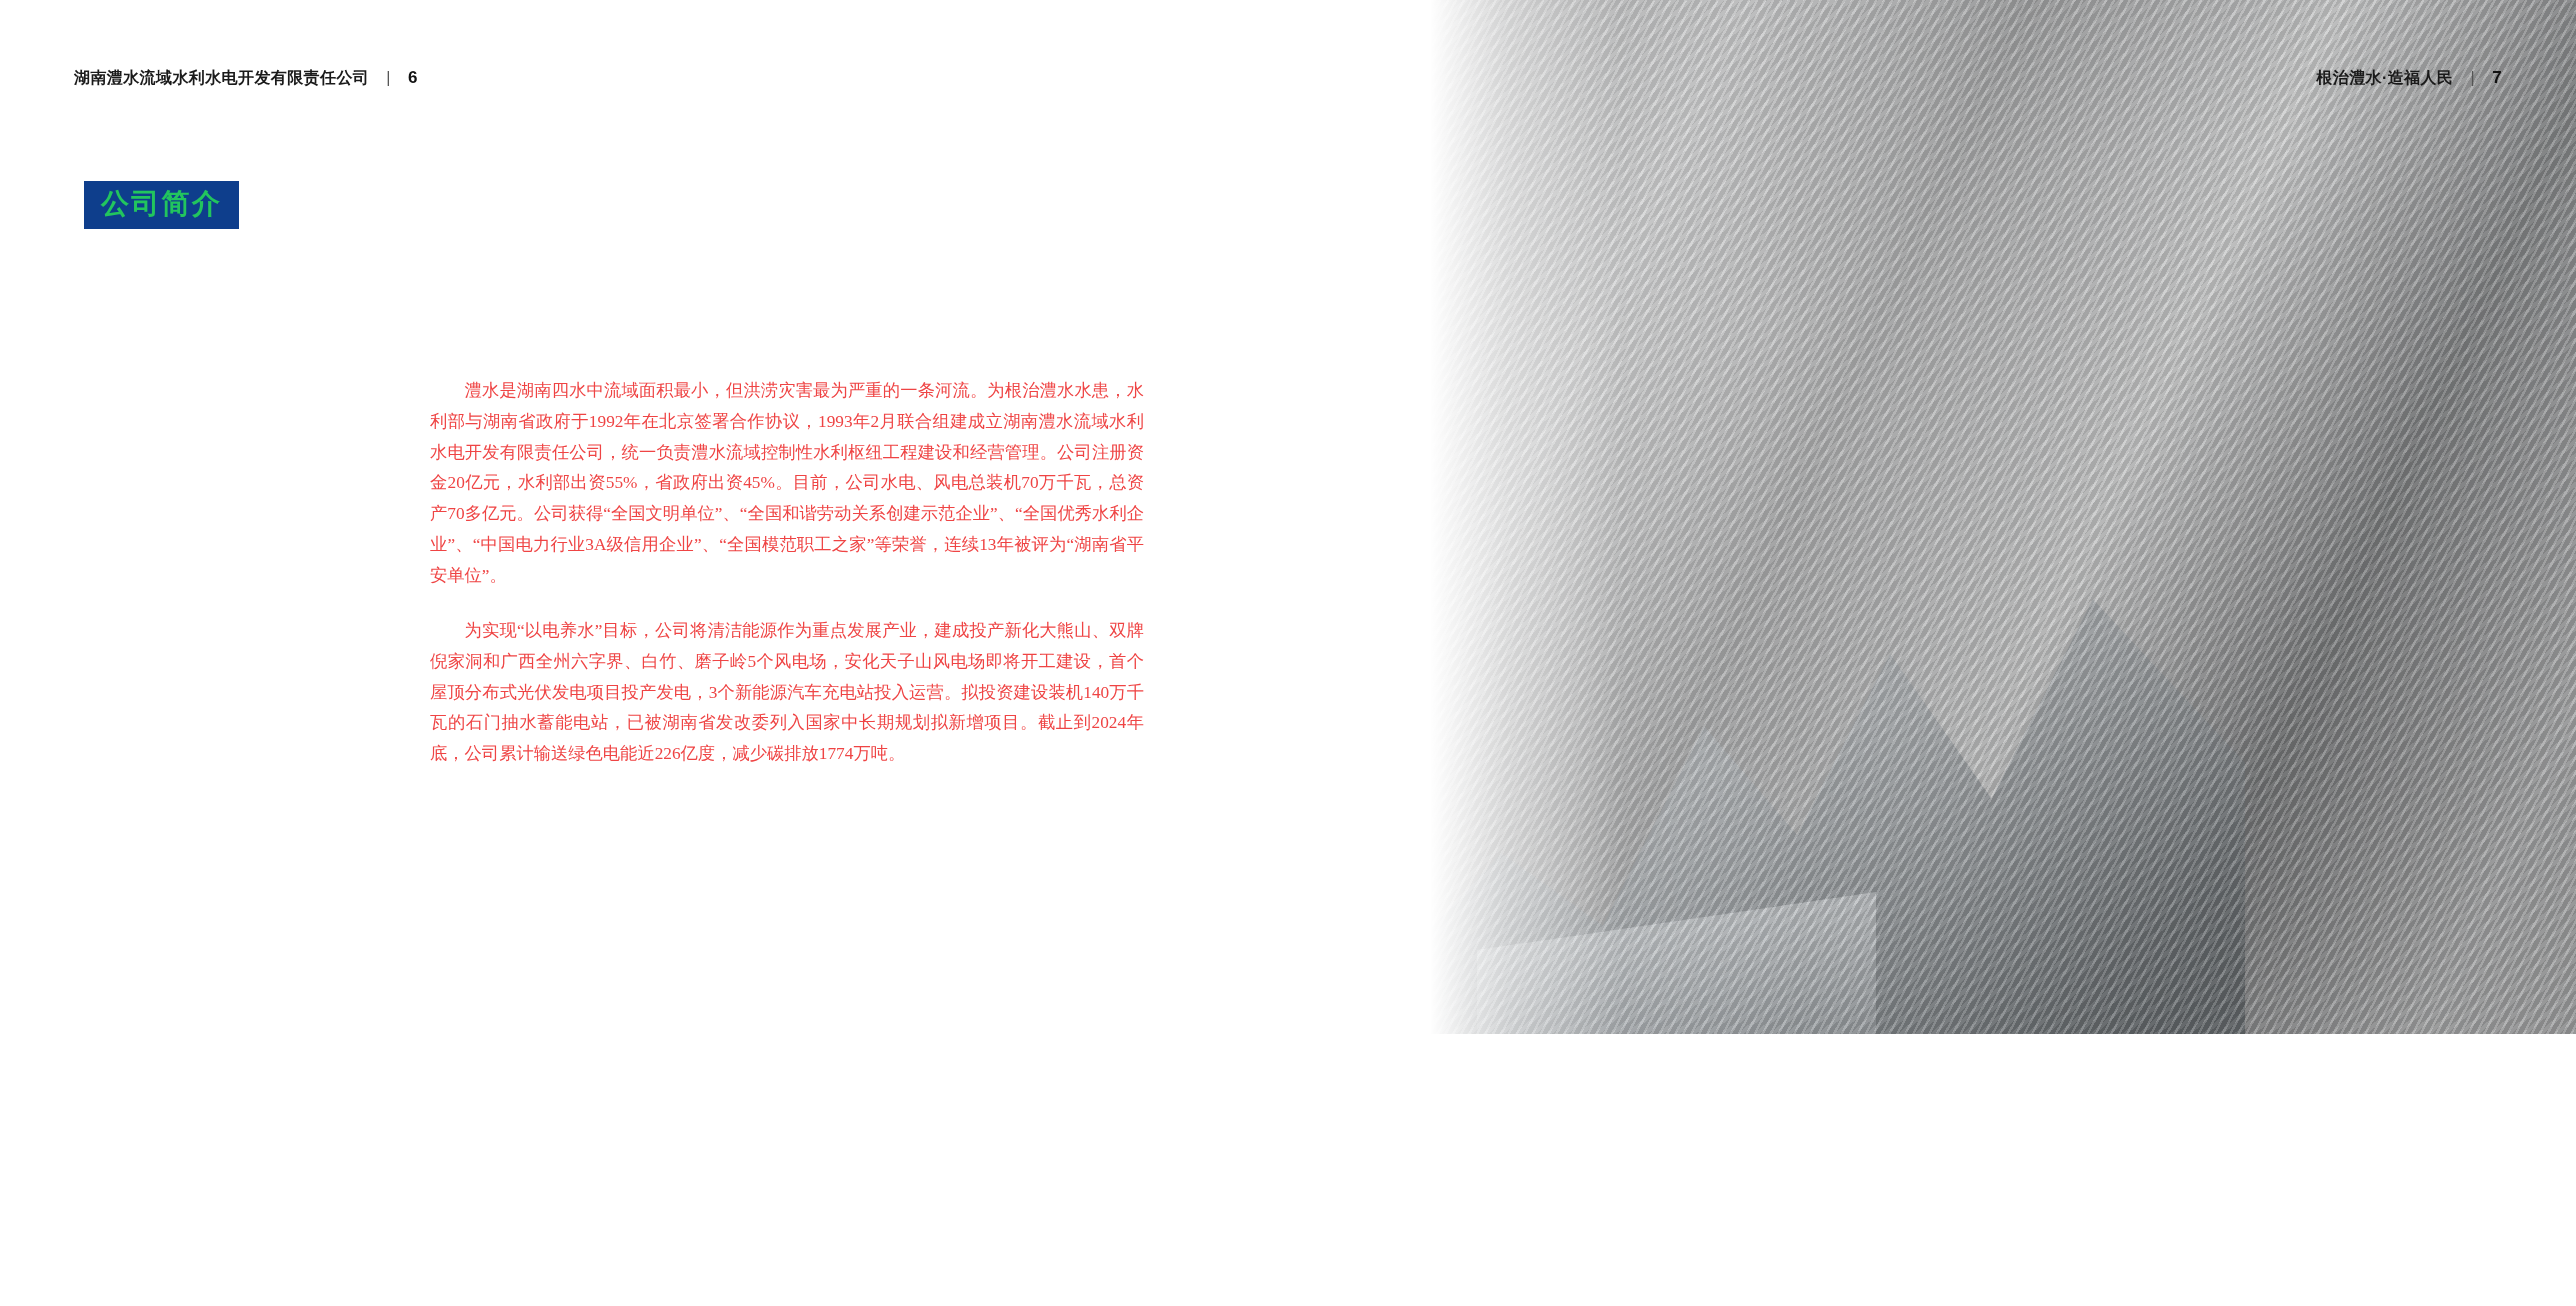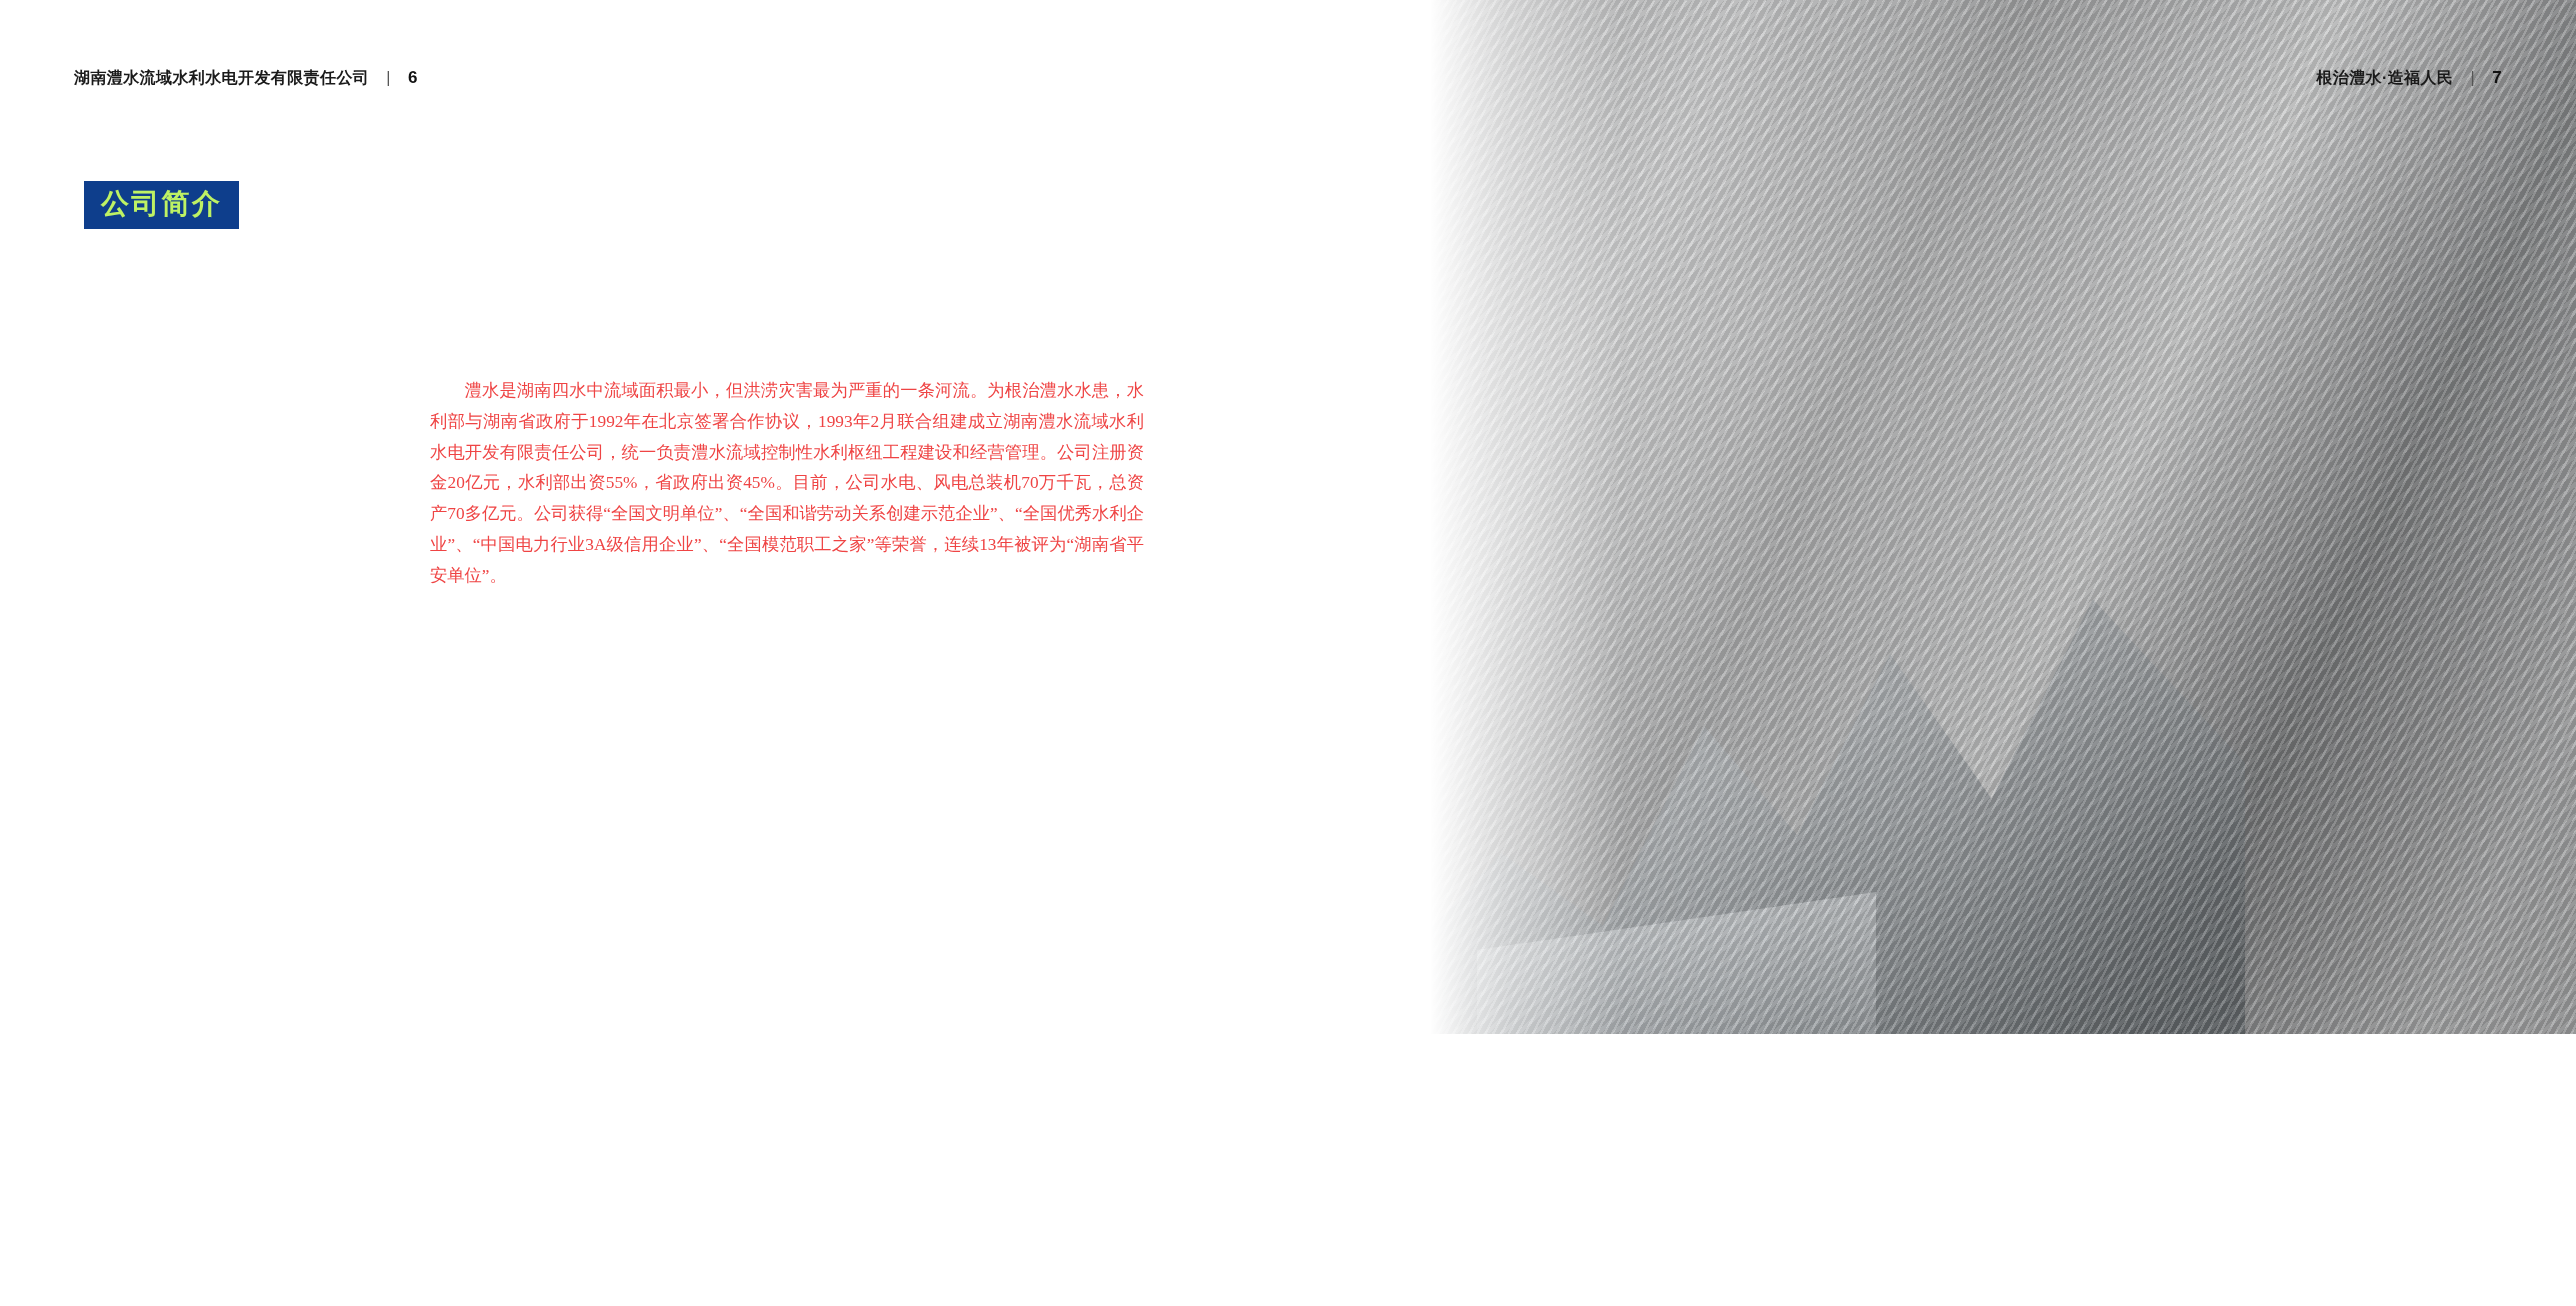--- a/index.html
+++ b/index.html
@@ -52,21 +52,21 @@
     font-weight: bold;
     font-size: 17px;
     color: #111;
   }
 
   
   .title-chip {
     position: absolute;
     display: inline-block;
     background: #0e3e8c;
-    color: #bef264;
+    color: #22c55e;
     font-size: 28px;
     font-weight: bold;
     letter-spacing: 2.3px;
     padding: 9.2px 17px 10.7px 17px;
     line-height: 1;
   }
   .chip-left { left: 84px; top: 181px; }
 
   
   .bodycol {
@@ -154,20 +154,21 @@
     <div class="runhead runhead-left">
       <span>湖南澧水流域水利水电开发有限责任公司</span>
       <span class="sep">|</span>
       <span class="pgnum">6</span>
     </div>
 
     <div class="title-chip chip-left">公司简介</div>
 
     <div class="bodycol">
       <p>澧水是湖南四水中流域面积最小，但洪涝灾害最为严重的一条河流。为根治澧水水患，水利部与湖南省政府于1992年在北京签署合作协议，1993年2月联合组建成立湖南澧水流域水利水电开发有限责任公司，统一负责澧水流域控制性水利枢纽工程建设和经营管理。公司注册资金20亿元，水利部出资55%，省政府出资45%。目前，公司水电、风电总装机70万千瓦，总资产70多亿元。公司获得“全国文明单位”、“全国和谐劳动关系创建示范企业”、“全国优秀水利企业”、“中国电力行业3A级信用企业”、“全国模范职工之家”等荣誉，连续13年被评为“湖南省平安单位”。</p>
+      <p>为实现“以电养水”目标，公司将清洁能源作为重点发展产业，建成投产新化大熊山、双牌倪家洞和广西全州六字界、白竹、磨子岭5个风电场，安化天子山风电场即将开工建设，首个屋顶分布式光伏发电项目投产发电，3个新能源汽车充电站投入运营。拟投资建设装机140万千瓦的石门抽水蓄能电站，已被湖南省发改委列入国家中长期规划拟新增项目。截止到2024年底，公司累计输送绿色电能近226亿度，减少碳排放1774万吨。</p>
     </div>
 
   </div>
 
   <div class="page page-right">
 
     <div class="photo-clip">
       <div class="photo-bg"></div>
       <div class="photo-mountain"></div>
       <div class="photo-dam"></div>

